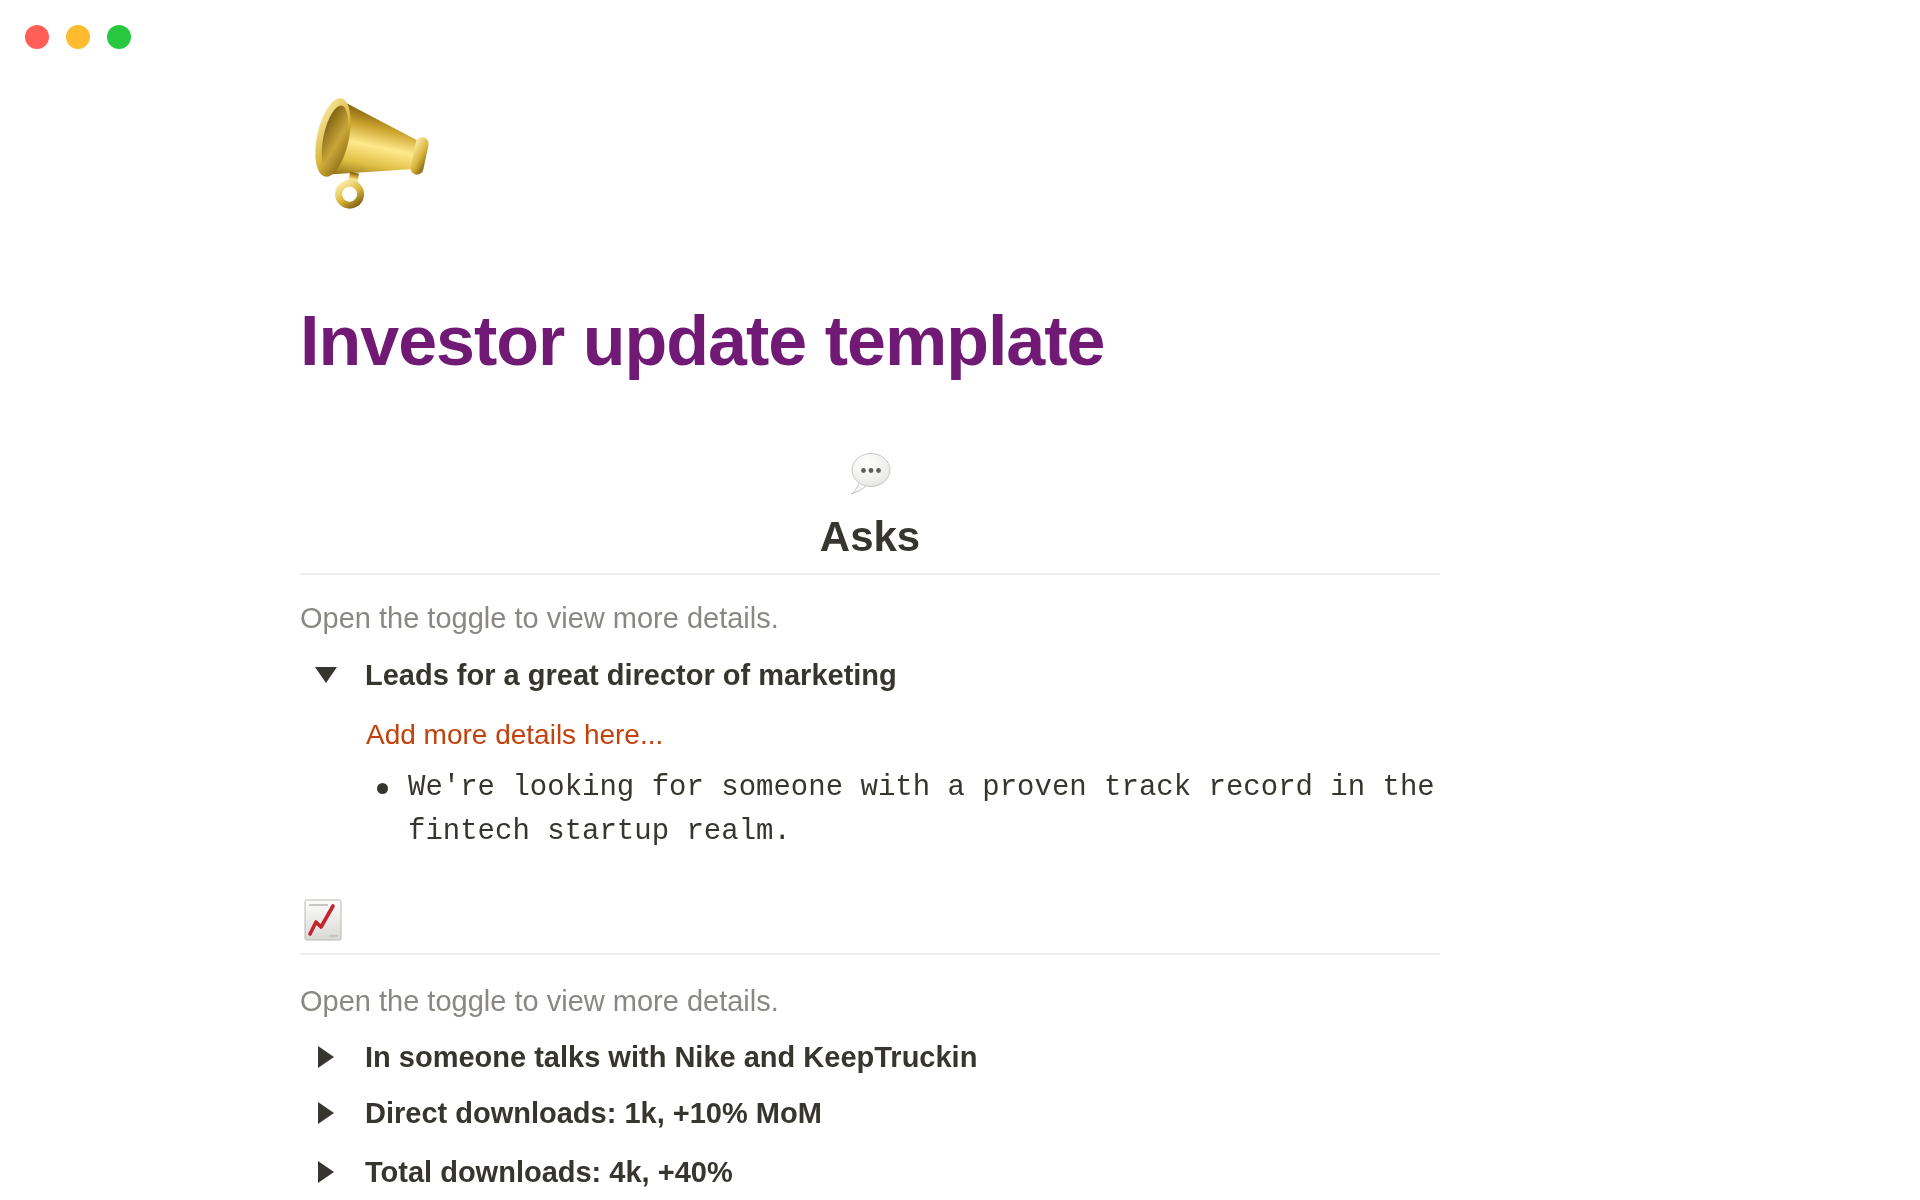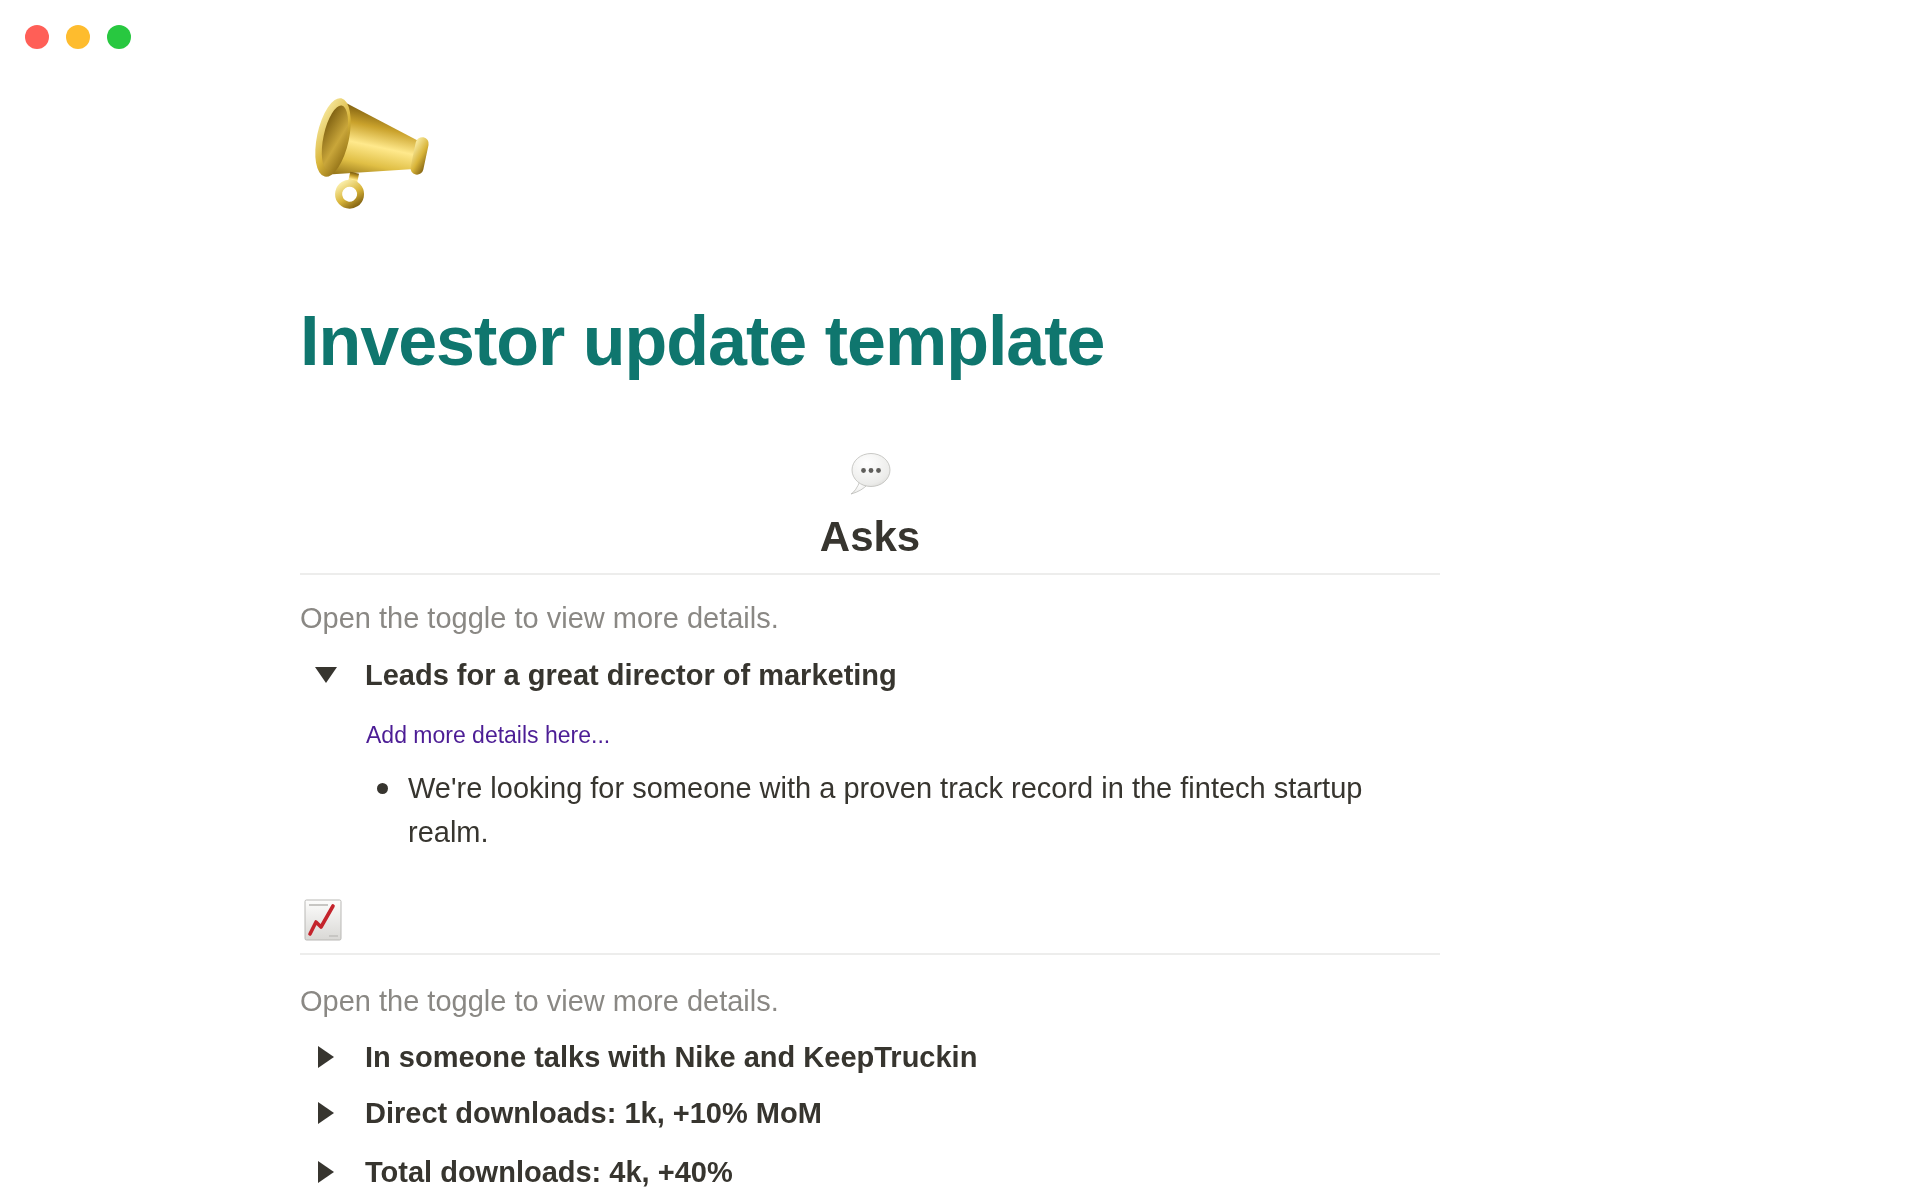--- a/index.html
+++ b/index.html
@@ -12,21 +12,21 @@
   .tl-close { background:#ff5f57; }
   .tl-min   { background:#febc2e; }
   .tl-zoom  { background:#28c840; }
 
   
   .content { position:absolute; left:300px; top:0; width:1140px; }
 
   .page-icon { margin-top:84px; width:145px; height:145px; }
 
   .page-title { margin-top:68px; font-size:70px; font-weight:700; line-height:80px;
-                letter-spacing:-1px; color:#0f766e; }
+                letter-spacing:-1px; color:#701a75; }
 
   .section-heading { display:flex; align-items:center; gap:14px;
                      font-size:42px; font-weight:700; line-height:52px; color:#37352f;
                      padding-bottom:10px; border-bottom:2px solid #ededec; }
   .section-heading .h-emoji { width:46px; height:46px; flex:0 0 auto; }
   .sec-asks .section-heading { margin-top:70px;flex-direction:column; }
   .sec-metrics .section-heading { margin-top:43px; }
 
   .helper-text { margin-top:21px; font-size:29px; line-height:44px; color:#8a8884; }
   .sec-metrics .helper-text { margin-top:24px; }
@@ -35,28 +35,28 @@
                 font-size:29px; font-weight:700; line-height:44px; min-height:44px; }
   .toggle-btn { width:52px; height:44px; display:flex; align-items:center; justify-content:center;
                 flex:0 0 auto; cursor:pointer; }
   .tri-down { width:0; height:0; border-left:11px solid transparent; border-right:11px solid transparent;
               border-top:16px solid #37352f; }
   .tri-right { width:0; height:0; border-top:11px solid transparent; border-bottom:11px solid transparent;
                border-left:16px solid #37352f; }
   .toggle-label { margin-left:13px;text-align:right; }
 
   .toggle-children { margin-left:66px; }
-  .placeholder-text { margin-top:16px; font-size:23px; line-height:44px; color:#4c1d95; }
+  .placeholder-text { margin-top:16px; font-size:28px; line-height:44px; color:#c2410c; }
 
   .bullet-row { display:flex; align-items:flex-start; margin-top:9px;
                 font-size:29px; line-height:44px; font-weight:400; }
   .bullet-marker { width:33px; height:44px; display:flex; align-items:center; justify-content:center;
                    flex:0 0 auto; }
   .bullet-dot { width:11px; height:11px; border-radius:50%; background:#37352f; }
-  .bullet-text { margin-left:9px; }
+  .bullet-text { margin-left:9px;font-family:Liberation Mono, monospace; }
 
   .metric-row { margin-top:12px; }
   .metric-row.last { margin-top:15px; }
 </style>
 </head>
 <body>
 
 <div class="traffic-lights">
   <div class="tl-dot tl-close"></div>
   <div class="tl-dot tl-min"></div>

